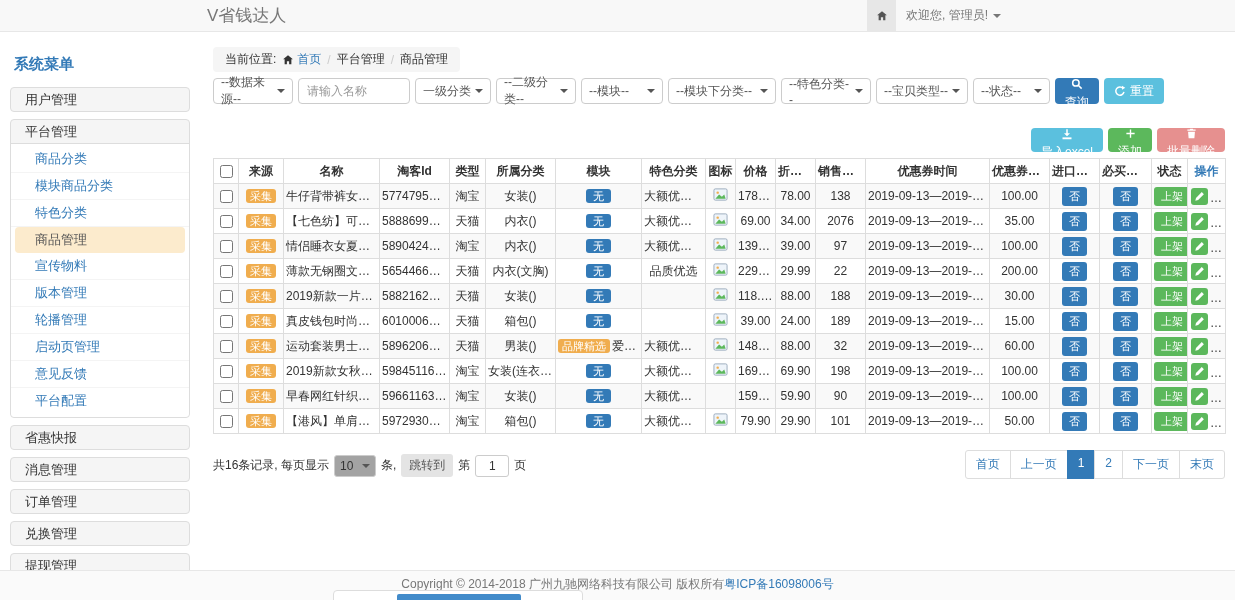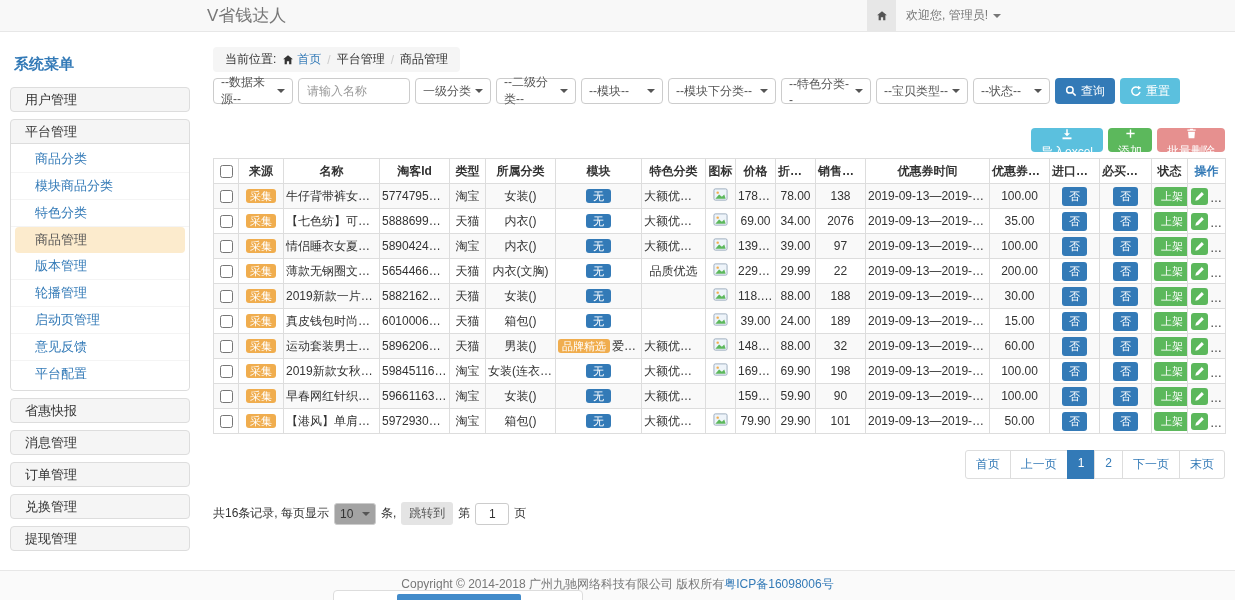--- a/index.html
+++ b/index.html
@@ -35,21 +35,21 @@
   .bc-home { color:#337ab7; display:inline-flex; align-items:center; gap:3px; cursor:pointer; }
   .bc-ic { color:#333; }
   .bc-sep { color:#ccc; }
 
   .filters { position:absolute; left:0; top:38px; display:flex; gap:5px; align-items:center; }
   .fselect { height:26px; border:1px solid #ccc; border-radius:4px; background:#fff; display:flex; align-items:center; justify-content:space-between; padding:0 7px; font-size:12px; color:#555; cursor:pointer; flex:none; }
   .fs-caret { width:0; height:0; border-left:4px solid transparent; border-right:4px solid transparent; border-top:4px solid #555; margin-left:4px; }
   .f-input { width:112px; height:26px; order:2; border:1px solid #ccc; border-radius:4px; padding:0 8px; font-size:12px; color:#555; font-family:inherit; }
   .f-input::placeholder { color:#999; }
   .btn { border:none; border-radius:4px; color:#fff; font-size:12px; height:26px; padding:0 10px; display:inline-flex; align-items:center; gap:4px; cursor:pointer; font-family:inherit; flex:none; }
-  .btn-primary { background:#337ab7; }
+  .btn-primary { background:#337ab7;flex-direction:column; }
   .btn-info { background:#5bc0de; }
   .btn-success { background:#5cb85c; }
   .btn-danger { background:#e6908f; }
   .f-search { order:20; }
   .f-reset { order:21; }
 
   .actions { position:absolute; right:0; top:88px; display:flex; gap:5px; }
   .actions .btn { height:24px;flex-direction:column; }
 
   table.grid { position:absolute; left:0; top:118px; width:1012px; border-collapse:collapse; table-layout:fixed; text-align:center; }
@@ -61,21 +61,21 @@
   .badge-o { background:#f0ad4e; color:#fff; border-radius:3px; padding:1px 4px; font-size:11px; }
   .badge-b { background:#337ab7; color:#fff; border-radius:3px; padding:1px 7px; font-size:11px; }
   .mod-extra { margin-left:2px; }
   .sbtn { display:inline-block; border-radius:3px; color:#fff; font-size:11px; padding:2px 7px; cursor:pointer; }
   .sbtn-blue { background:#337ab7; }
   .sbtn-green { background:#5cb85c; }
   .ibtn { display:inline-flex; width:17px; height:17px; border-radius:3px; align-items:center; justify-content:center; color:#fff; cursor:pointer; margin:0 1px; }
   .ib-green { background:#5cb85c; }
   .ib-red { background:#d9534f; }
 
-  .pgleft { position:absolute; left:0; top:414px; display:flex; align-items:center; gap:5px; font-size:12px; color:#333;margin-top:48px; }
+  .pgleft { position:absolute; left:0; top:414px; display:flex; align-items:center; gap:5px; font-size:12px; color:#333; }
   .pp-select { display:inline-flex; align-items:center; justify-content:space-between; width:42px; height:22px; border:1px solid #ccc; border-radius:3px; background:#a3a3a3; padding:0 5px; cursor:pointer; }
   .jump-btn { background:#e4e4e4; color:#555; border-radius:3px; padding:3px 8px; cursor:pointer; }
   .page-input { width:34px; height:22px; border:1px solid #ccc; border-radius:3px; text-align:center; font-size:12px; font-family:inherit; color:#333; }
   .pager { position:absolute; right:0; top:410px; display:flex; }
   .pg-btn { border:1px solid #ddd; background:#fff; color:#337ab7; font-size:12px; padding:5px 10px; margin-left:-1px; cursor:pointer; }
   .pg-btn:first-child { border-radius:3px 0 0 3px; margin-left:0; }
   .pg-btn:last-child { border-radius:0 3px 3px 0; }
   .pg-btn.active { background:#337ab7; border-color:#337ab7; color:#fff; }
 
   
@@ -108,20 +108,21 @@
       <div class="sb-panel">
         <div class="sb-head">用户管理</div>
       </div>
       <div class="sb-panel expanded">
         <div class="sb-head">平台管理</div>
         <div class="sb-body">
           <div class="sb-item">商品分类</div>
           <div class="sb-item">模块商品分类</div>
           <div class="sb-item">特色分类</div>
           <div class="sb-item active">商品管理</div>
+          <div class="sb-item">宣传物料</div>
           <div class="sb-item">版本管理</div>
           <div class="sb-item">轮播管理</div>
           <div class="sb-item">启动页管理</div>
           <div class="sb-item">意见反馈</div>
           <div class="sb-item">平台配置</div>
         </div>
       </div>
       <div class="sb-panel">
         <div class="sb-head">省惠快报</div>
       </div>

